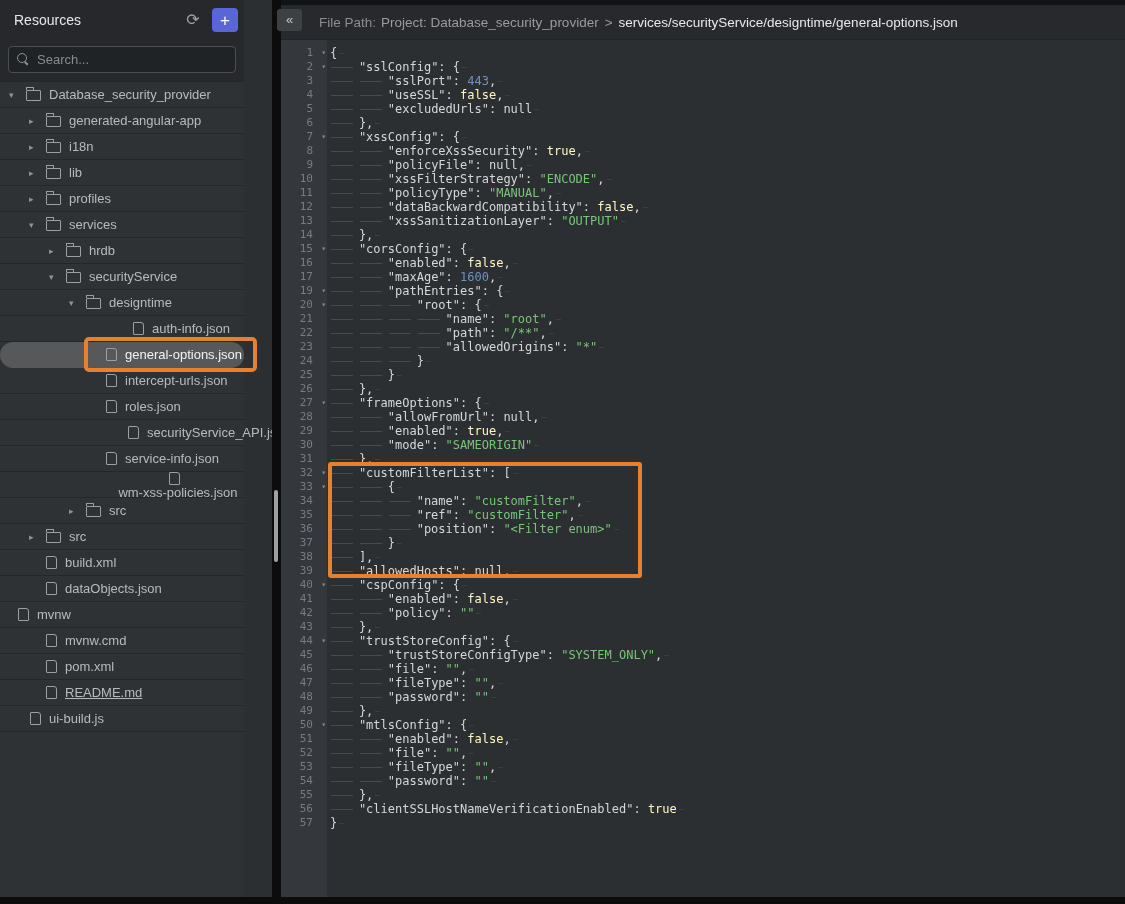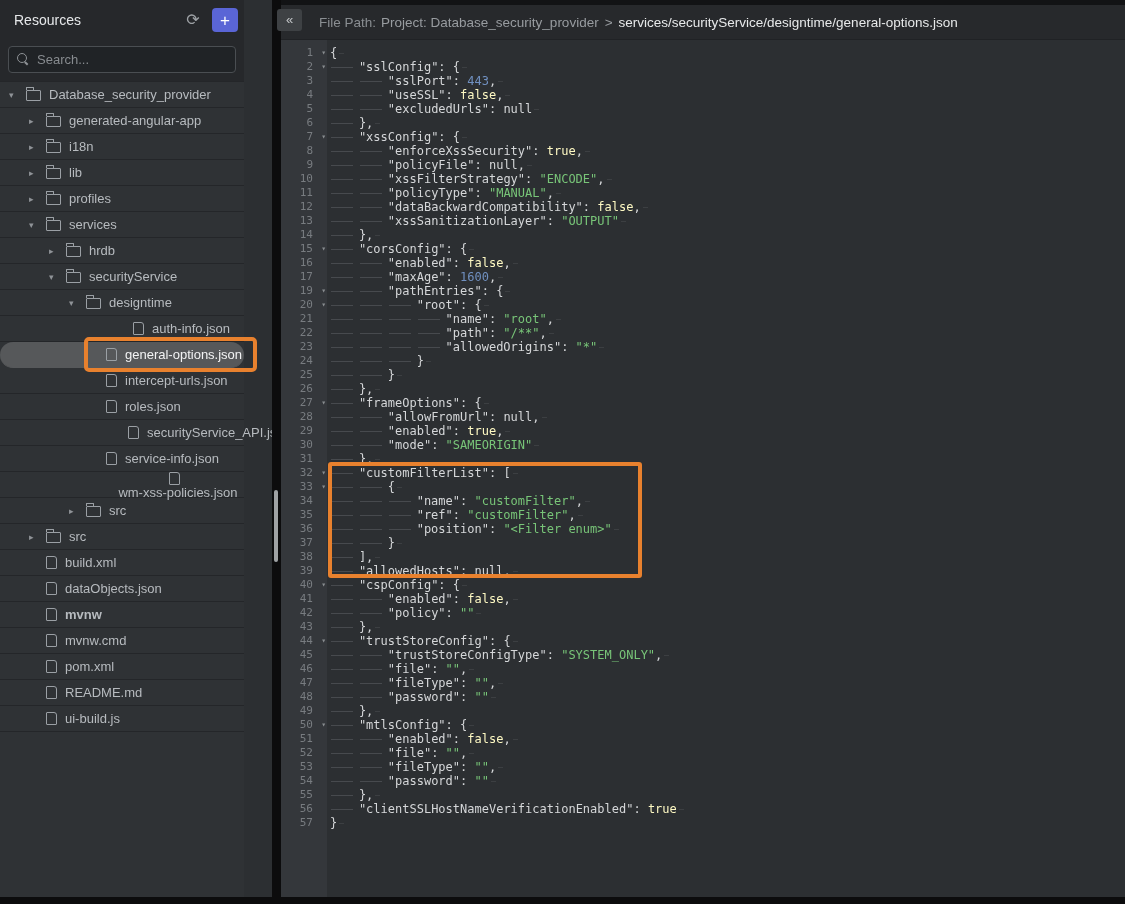--- a/index.html
+++ b/index.html
@@ -198,41 +198,41 @@
         <div class="trow" style="padding-left: 28px;">
           <span class="arrow"></span>
           <span class="icon-file"></span>
           <span class="tlabel">build.xml</span>
         </div>
         <div class="trow" style="padding-left: 28px;">
           <span class="arrow"></span>
           <span class="icon-file"></span>
           <span class="tlabel">dataObjects.json</span>
         </div>
-        <div class="trow" style="padding-left: 28px; font-weight: bold;">
+        <div class="trow" style="">
           <span class="arrow"></span>
           <span class="icon-file"></span>
           <span class="tlabel">mvnw</span>
         </div>
         <div class="trow" style="padding-left: 28px;">
           <span class="arrow"></span>
           <span class="icon-file"></span>
           <span class="tlabel">mvnw.cmd</span>
         </div>
         <div class="trow" style="padding-left: 28px;">
           <span class="arrow"></span>
           <span class="icon-file"></span>
           <span class="tlabel">pom.xml</span>
         </div>
-        <div class="trow" style="padding-left: 28px;">
+        <div class="trow" style="padding-left: 28px; text-decoration: underline;">
           <span class="arrow"></span>
           <span class="icon-file"></span>
           <span class="tlabel">README.md</span>
         </div>
-        <div class="trow" style="padding-left: 28px;">
+        <div class="trow" style="padding-left: 12px;">
           <span class="arrow"></span>
           <span class="icon-file"></span>
           <span class="tlabel">ui-build.js</span>
         </div>
       </div>
     <div class="tree-hlbox" style="border-color: rgb(232, 129, 46);"></div>
   </div>
 
   <div class="divider">
     <div class="thumb"></div>

